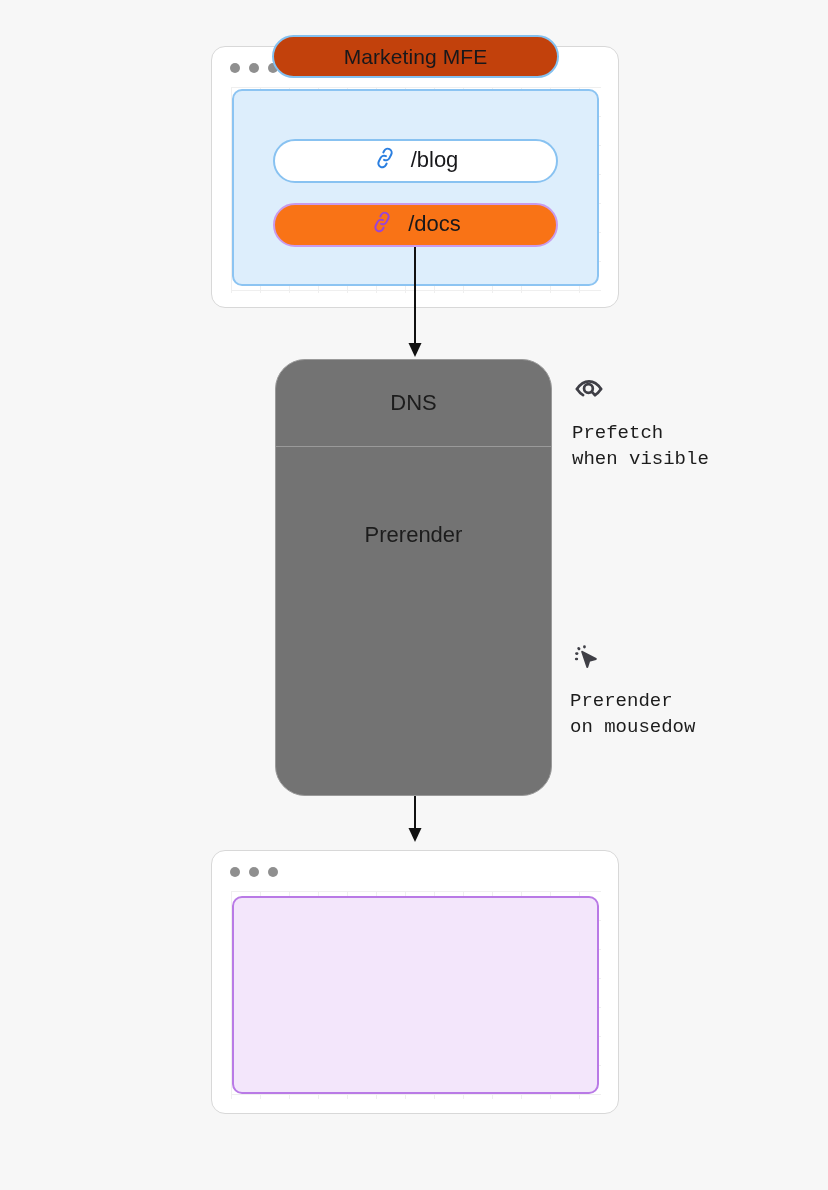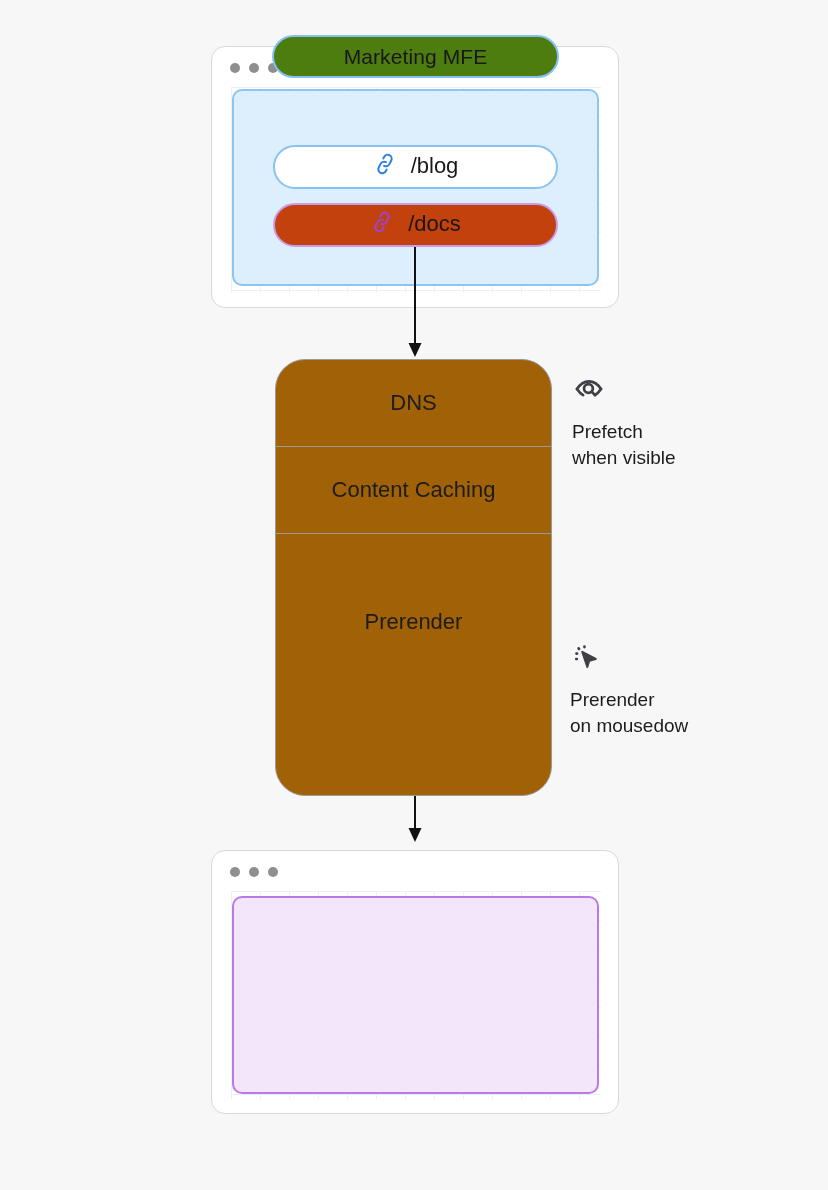--- a/index.html
+++ b/index.html
@@ -43,21 +43,21 @@
     border-radius: 50%;
     background: #8f8f8f;
   }
 
   
   .title-pill {
     position: absolute;
     display: flex;
     align-items: center;
     justify-content: center;
-    background: #4d7c0f;
+    background: #c2410c;
     border-radius: 999px;
     font-size: 21px;
     letter-spacing: 0.1px;
     color: #18181b;
     z-index: 6;
   }
   .title-pill.blue   { border: 2.5px solid #84c1f0; }
   .title-pill.purple { border: 2.5px solid #b47ce4; }
 
   
@@ -94,51 +94,52 @@
     gap: 14px;
     border-radius: 999px;
     font-size: 22px;
     color: #18181b;
   }
   .route-pill.blue {
     background: #ffffff;
     border: 2.5px solid #88c2f1;
   }
   .route-pill.purple {
-    background: #c2410c;
+    background: #f97316;
     border: 2.5px solid #c99bec;
   }
   .route-label { line-height: 1; padding-bottom: 2px; }
 
   .link-icon { display: block; }
 
   
   .pipeline {
     position: absolute;
-    background: #a16207;
+    background: #737373;
     border: 1.5px solid #9a9a9a;
     border-radius: 30px;
     overflow: hidden;
     display: flex;
     flex-direction: column;
   }
   .stage-row {
     display: flex;
     align-items: center;
     justify-content: center;
     font-size: 22px;
     color: #1c1c1c;
     border-bottom: 1.2px solid #9a9a9a;
   }
   .stage-row:last-child { border-bottom: none; }
 
   
   .annotation {
     position: absolute;
     width: 210px;
+    font-family: Liberation Mono, monospace;
   }
   .annotation-icon {
     display: block;
     margin-bottom: 9px;
   }
   .annotation-text {
     font-size: 19px;
     line-height: 1.38;
     color: #1c1c1c;
     white-space: pre-line;
@@ -165,21 +166,21 @@
 
     <div class="window-grid" style="left:19px; top:40px; width:370px; height:206px;"></div>
   </div>
 
   <div class="title-pill blue" style="left:272px; top:35px; width:287px; height:43px;">
     <span>Marketing MFE</span>
   </div>
 
   <div class="panel blue" style="left:232px; top:89px; width:367px; height:197px;"></div>
 
-  <div class="route-pill blue" style="left:273px; top:145px; width:285px; height:44px;">
+  <div class="route-pill blue" style="left:273px; top:139px; width:285px; height:44px;">
     <span class="link-icon">
       <svg width="24" height="24" viewBox="0 0 24 24" fill="none" stroke="#2b7fe0" stroke-width="2" stroke-linecap="round" stroke-linejoin="round">
         <g transform="rotate(-18 12 12)">
           <path d="M10.5 13.5a4 4 0 0 0 5.66 0l2.83-2.83a4 4 0 0 0-5.66-5.66l-1.2 1.2"></path>
           <path d="M13.5 10.5a4 4 0 0 0-5.66 0l-2.83 2.83a4 4 0 1 0 5.66 5.66l1.2-1.2"></path>
         </g>
       </svg>
     </span>
     <span class="route-label">/blog</span>
   </div>
@@ -197,23 +198,20 @@
   </div>
 
   <svg class="connector" style="left:400px; top:247px;" width="30" height="112" viewBox="0 0 30 112">
     <line x1="15" y1="0" x2="15" y2="100" stroke="#111111" stroke-width="2"></line>
     <path d="M15 110 L8.5 96 L21.5 96 Z" fill="#111111"></path>
   </svg>
 
   <div class="pipeline" style="left:275px; top:359px; width:277px; height:437px;">
     <div class="stage-row" style="height:87px;">
       <span>DNS</span>
-    </div>
-    <div class="stage-row" style="height:87px;">
-      <span>Content Caching</span>
     </div>
     <div class="stage-row" style="height:176px;">
       <span>Prerender</span>
     </div>
   </div>
 
   <div class="annotation" style="left:572px; top:372px;">
     <span class="annotation-icon">
       <svg width="34" height="34" viewBox="0 0 24 24" fill="none" stroke="#3f3f46" stroke-width="1.9" stroke-linecap="round" stroke-linejoin="round">
         <path d="M3.5 12c2.4-3.6 5.2-5.4 8.5-5.4s6.1 1.8 8.5 5.4"></path>

